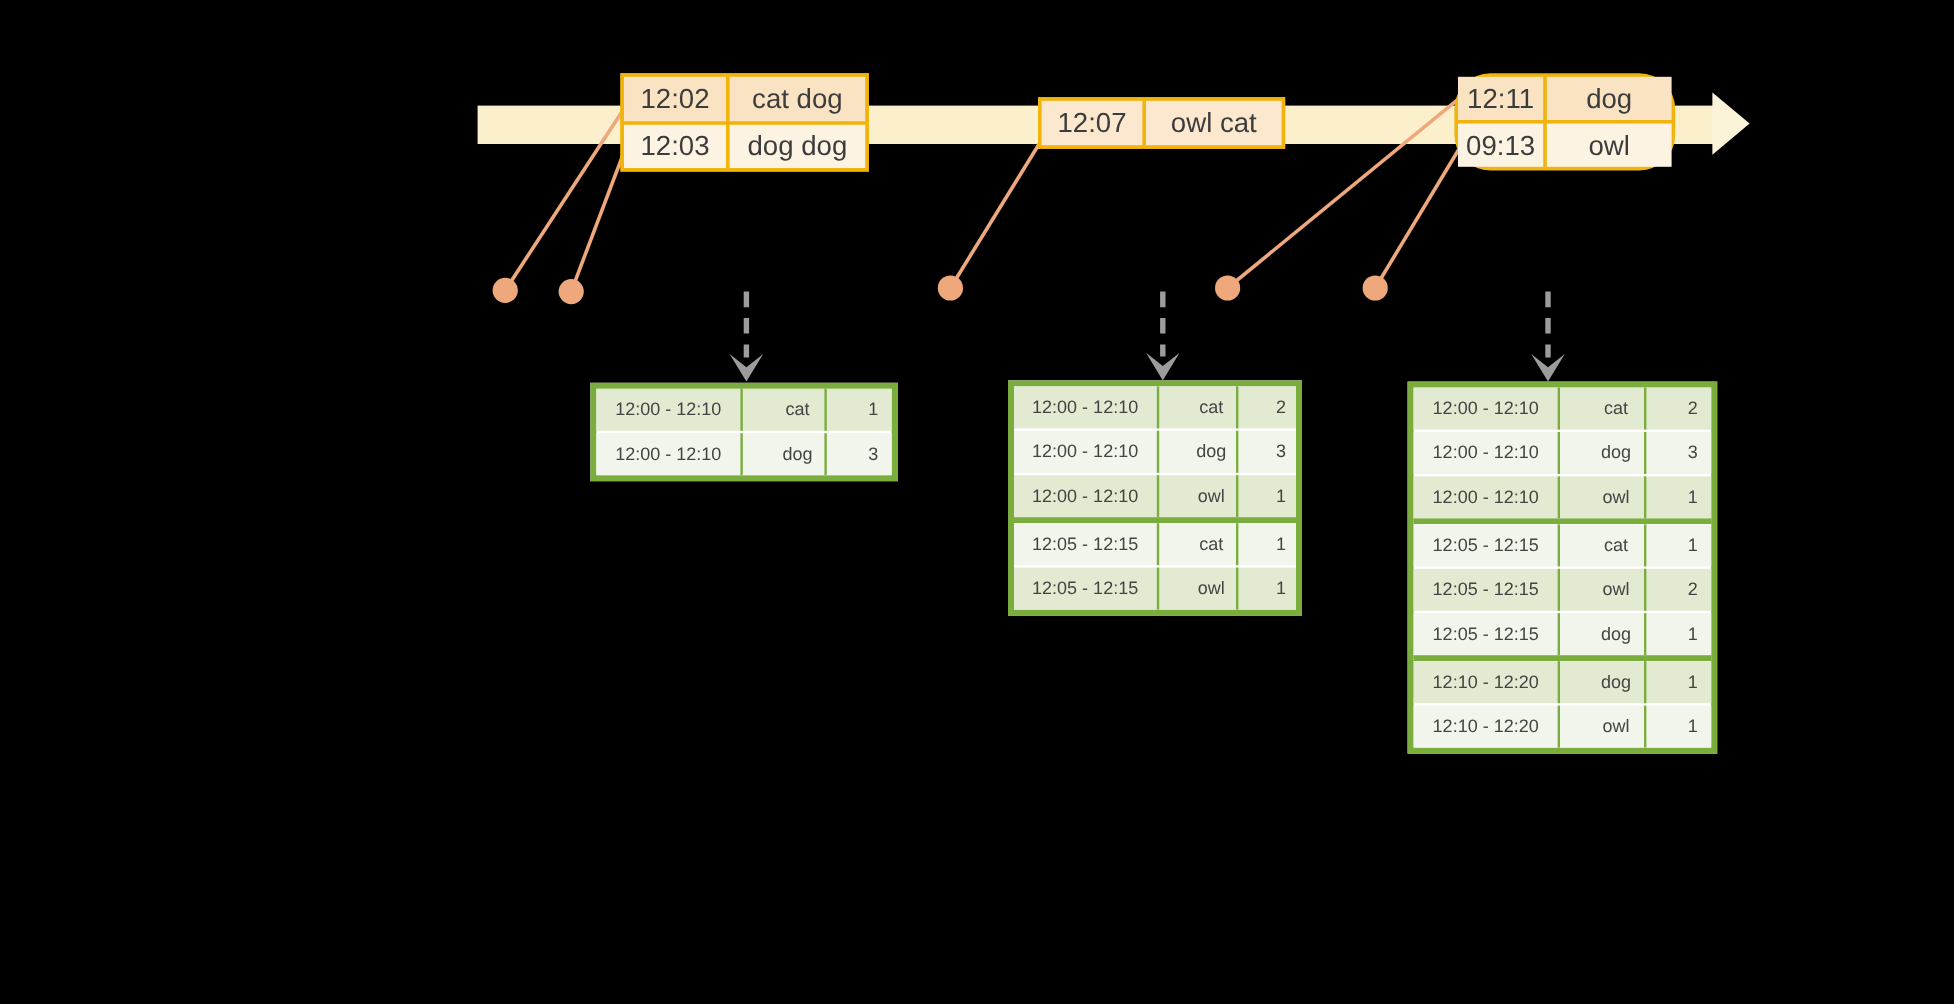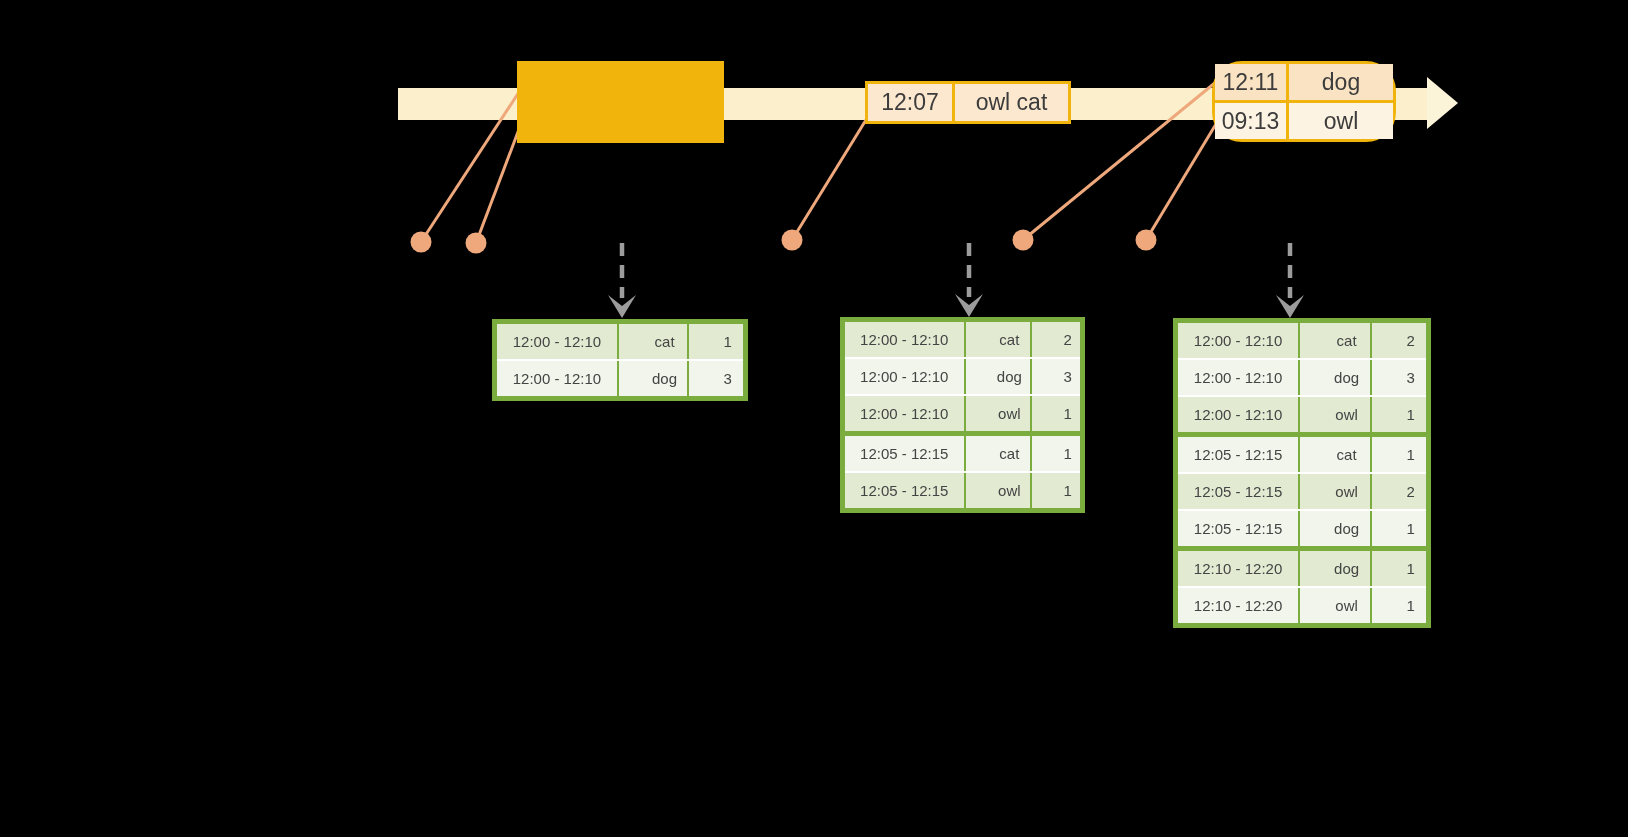--- a/index.html
+++ b/index.html
@@ -74,20 +74,28 @@
     <line x1="969" y1="243" x2="969" y2="297" stroke="#9C9C9C" stroke-width="4.5" stroke-dasharray="13 9"></line>
     <polygon points="955,294 969,317 983,294 969,305" fill="#9C9C9C"></polygon>
   </g>
   <g>
     <line x1="1290" y1="243" x2="1290" y2="298" stroke="#9C9C9C" stroke-width="4.5" stroke-dasharray="13 9"></line>
     <polygon points="1276,295 1290,318 1304,295 1290,306" fill="#9C9C9C"></polygon>
   </g>
 </svg>
 
 <div class="event-box" style="left:517px;top:61px;width:207px;height:82px;--tw:85px;">
+    <div class="event-row">
+      <div class="cell time">12:02</div>
+      <div class="cell words">cat dog</div>
+    </div>
+    <div class="event-row">
+      <div class="cell time">12:03</div>
+      <div class="cell words">dog dog</div>
+    </div>
   </div>
 
 <div class="event-box single" style="left:865px;top:81px;width:206px;height:43px;--tw:84px;">
     <div class="event-row">
       <div class="cell time">12:07</div>
       <div class="cell words">owl cat</div>
     </div>
   </div>
 
 <div class="event-box" style="left:1212px;top:61px;width:184px;height:81px;border-radius:30px;--tw:71px;">

